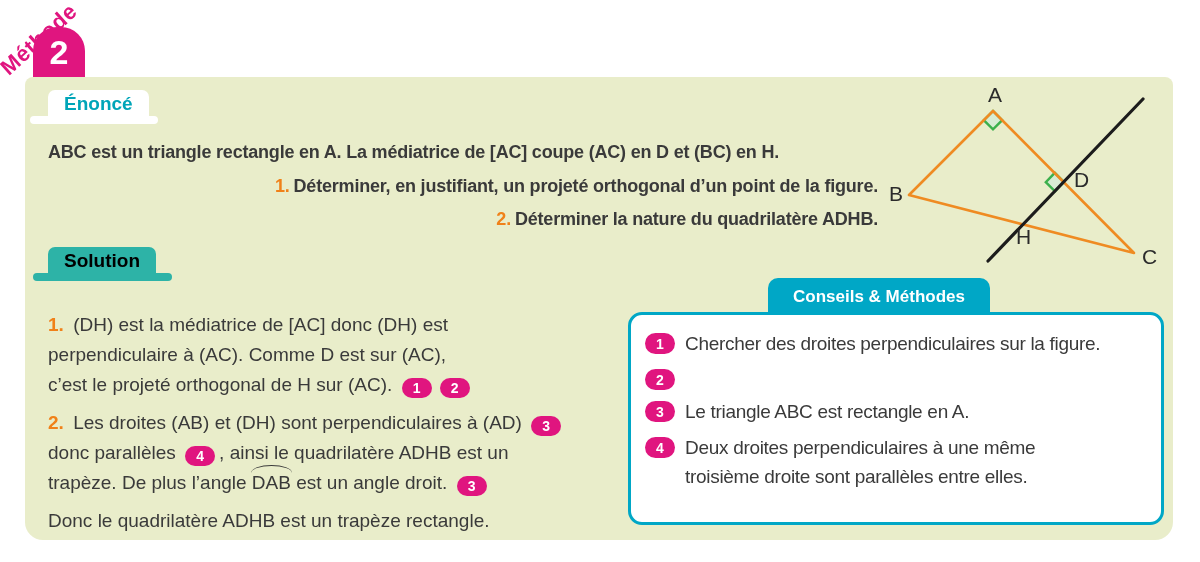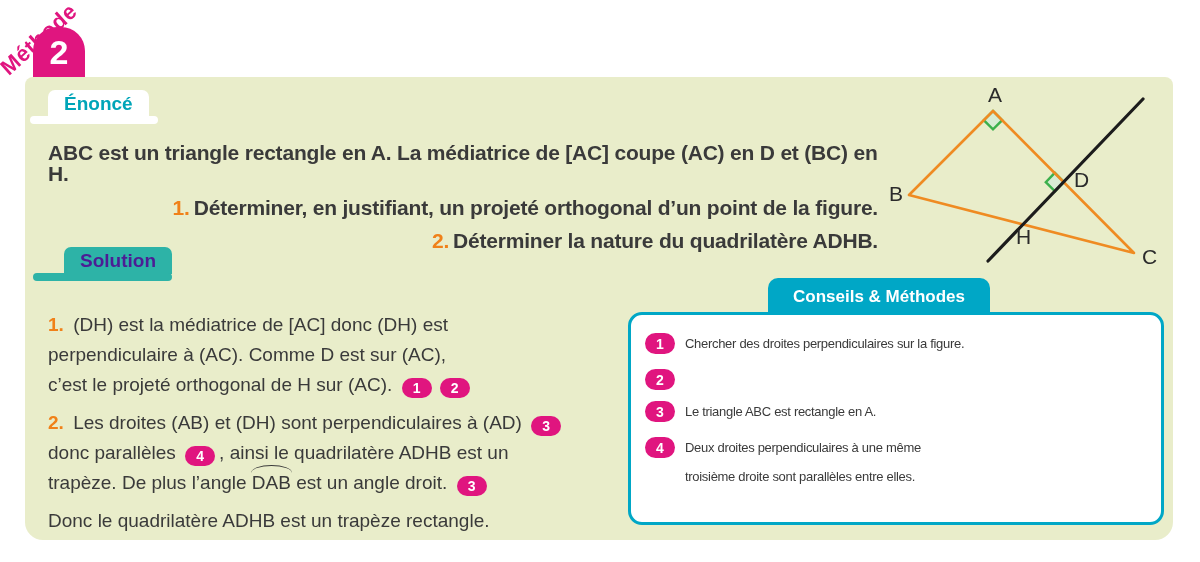--- a/index.html
+++ b/index.html
@@ -27,26 +27,26 @@
   .green-box{position:absolute;left:25px;top:77px;width:1148px;height:463px;
     background:var(--box-bg);border-radius:8px 8px 18px 18px;}
 
   
   .tab{position:absolute;height:27px;padding:0 16px;border-radius:7px 7px 0 0;
     display:flex;align-items:center;justify-content:center;
     font-weight:bold;font-size:19px;text-align:right;}
   .tab-underline{position:absolute;height:8px;border-radius:4px;}
   .enonce-tab{left:48px;top:90px;background:#fff;color:var(--teal-enonce);}
   .enonce-underline{left:30px;top:116px;width:128px;background:#fff;}
-  .solution-tab{left:64px;top:247px;background:var(--teal-solution);color:#4c1d95;padding-left:16px;}
+  .solution-tab{left:48px;top:247px;background:var(--teal-solution);color:#000000;padding-left:16px;}
   .solution-underline{left:33px;top:273px;width:139px;background:var(--teal-solution);}
 
   
   .enonce-block{position:absolute;left:48px;top:142px;width:830px;
-    color:var(--text);font-size:21px;font-weight:bold;letter-spacing:-.2px;}
+    color:var(--text);font-size:18px;font-weight:bold;letter-spacing:-.2px;}
   .enonce-intro{margin-bottom:13px;line-height:21px;}
   .enonce-q{margin-bottom:12px;line-height:21px;text-align:right;}
   .orange-num{color:var(--orange);font-weight:bold;margin-right:4px;}
 
   
   .solution-block{position:absolute;left:48px;top:290px;width:580px;
     color:var(--text);font-size:19px;line-height:30px;font-weight:normal;margin-top:20px;}
   .sol-par{margin-bottom:8px;}
   .pill{display:inline-flex;align-items:center;justify-content:center;
     width:30px;height:20px;border-radius:10px;background:var(--pink);
@@ -60,21 +60,21 @@
     background:var(--teal-conseils);border-radius:10px 10px 0 0;
     display:flex;align-items:center;justify-content:center;
     color:#fff;font-size:17px;font-weight:bold;}
   .conseils-box{position:absolute;left:628px;top:312px;width:536px;height:213px;
     background:#fff;border:3px solid var(--teal-conseils);border-radius:14px;
     padding:14px 6px 8px 12px;}
   .conseil-item{display:flex;align-items:flex-start;margin-bottom:7px;}
   .conseil-badge{flex:0 0 30px;height:21px;border-radius:11px;background:var(--pink);
     display:flex;align-items:center;justify-content:center;
     color:#fff;font-size:14px;font-weight:bold;margin:4px 10px 0 2px;}
-  .conseil-text{color:var(--text);font-size:13px;line-height:29px;
+  .conseil-text{color:var(--text);font-size:19px;line-height:29px;
     letter-spacing:-.3px;white-space:pre-line;}
 
   
   .figure{position:absolute;left:870px;top:82px;width:310px;height:190px;}
   .figure text{font-family:"Liberation Sans",sans-serif;font-size:21px;fill:#2b2b2b;}
 </style>
 </head>
 <body>
 
 <div class="page">

